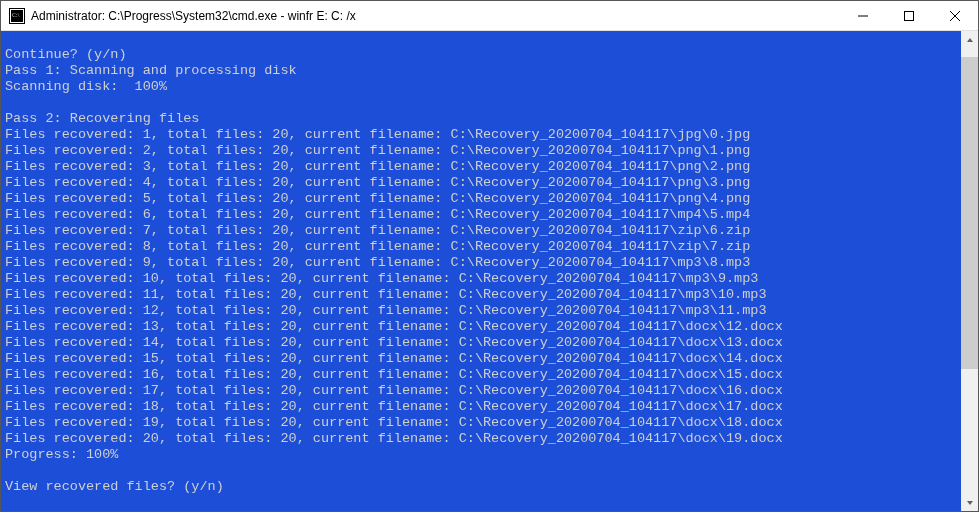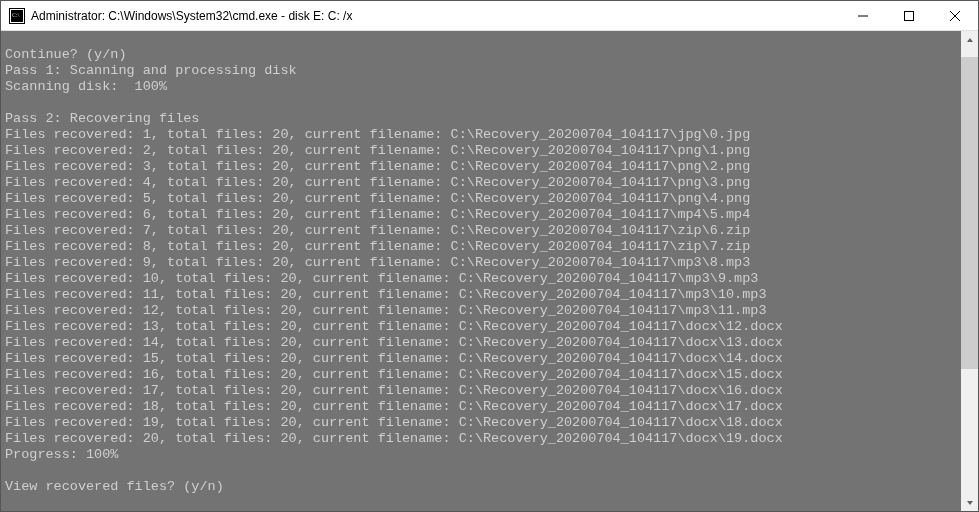--- a/index.html
+++ b/index.html
@@ -57,21 +57,21 @@
   }
   .win-btn svg { width: 10px; height: 10px; }
   .client-area {
     flex: 1;
     display: flex;
     background: #000000;
     overflow: hidden;
   }
   .terminal {
     flex: 1;
-    background: #737373;
+    background: #1d4ed8;
     color: #cfcfcf;
     font-family: Consolas, "Courier New", monospace;
     font-size: 13.5px;
     line-height: 16px;
     padding: 0 0 9px 4px;
     white-space: pre;
     overflow: hidden;
   }
   .terminal .line { min-height: 16px; }
   .scrollbar-track {
@@ -111,21 +111,21 @@
 
   <div class="titlebar">
     <span class="titlebar-icon">
       <svg viewBox="0 0 16 16">
         <rect x="0" y="0" width="16" height="16" fill="#000"></rect>
         <rect x="1" y="1" width="14" height="14" fill="#fff"></rect>
         <rect x="2" y="2" width="12" height="12" fill="#000"></rect>
         <text x="3" y="9" font-size="6" fill="#ccc" font-family="Consolas">C:\</text>
       </svg>
     </span>
-    <span class="titlebar-title">Administrator: C:\Windows\System32\cmd.exe - disk  E: C: /x</span>
+    <span class="titlebar-title">Administrator: C:\Progress\System32\cmd.exe - winfr  E: C: /x</span>
     <div class="win-controls">
       <div class="win-btn">
         <svg viewBox="0 0 10 10">
             <line x1="0" y1="5" x2="10" y2="5" stroke="#000" stroke-width="1"></line>
           </svg>
       </div>
       <div class="win-btn">
         <svg viewBox="0 0 10 10">
             <rect x="0.5" y="0.5" width="9" height="9" fill="none" stroke="#000" stroke-width="1"></rect>
           </svg>

